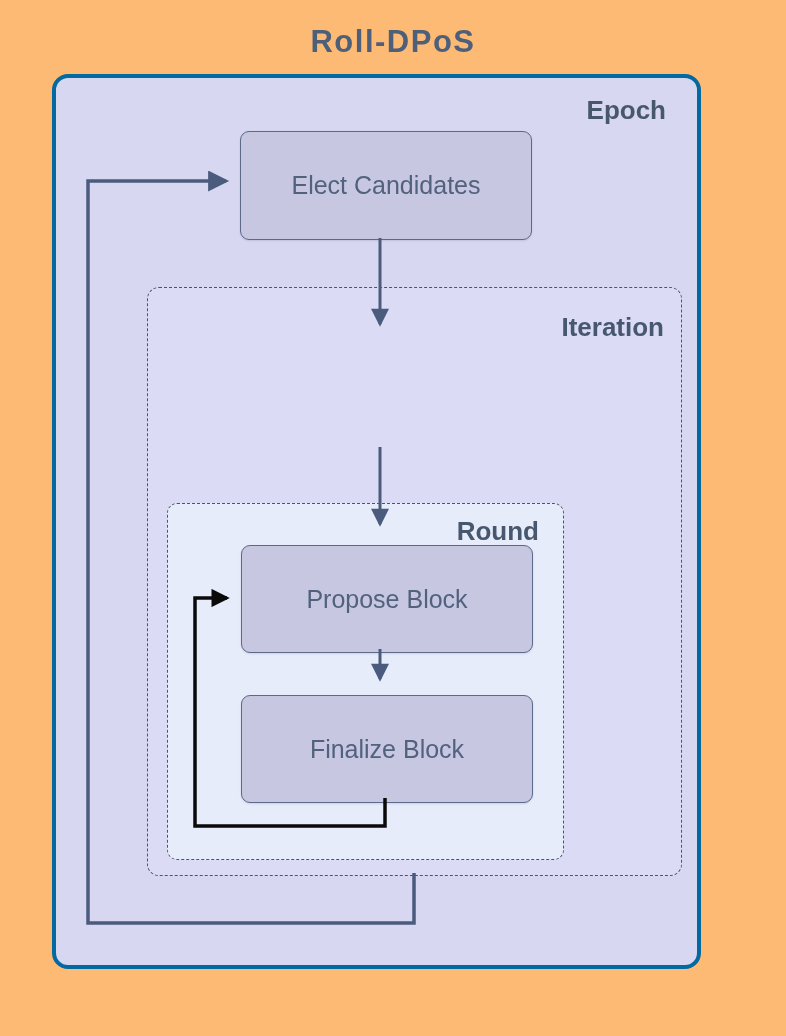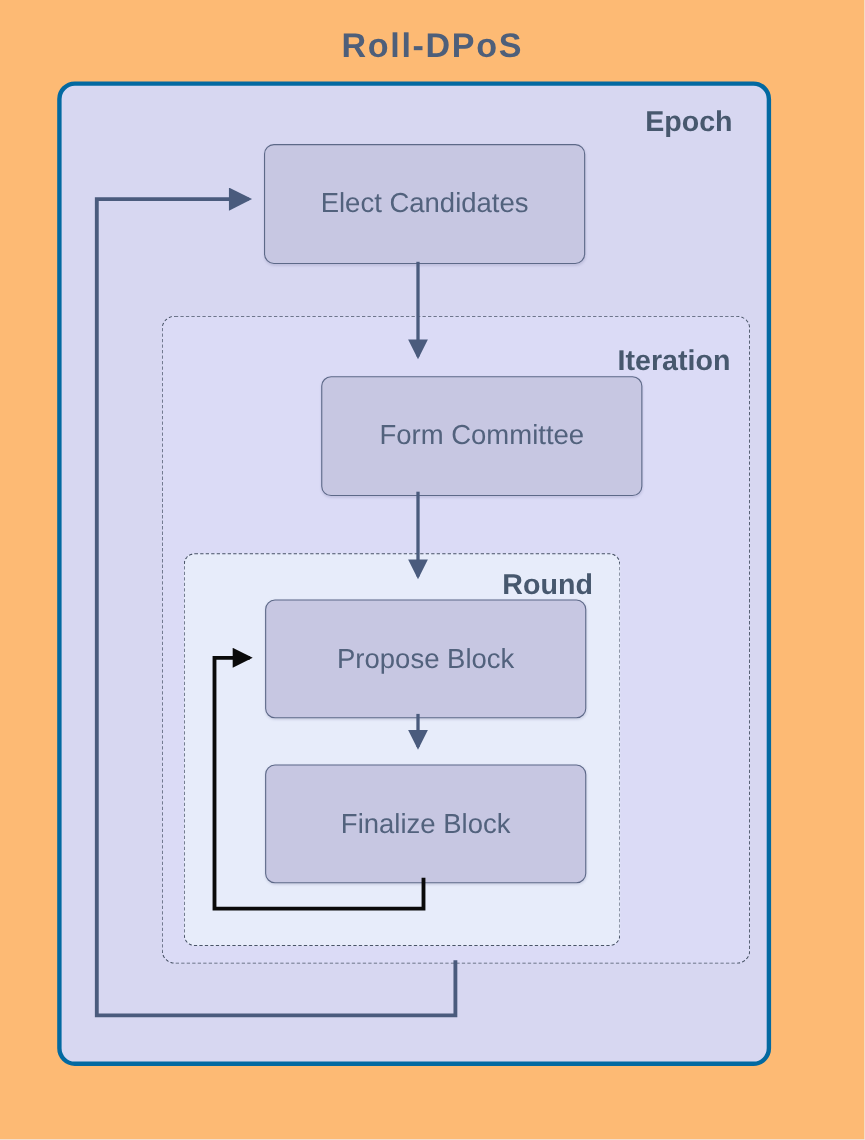--- a/index.html
+++ b/index.html
@@ -103,21 +103,20 @@
   <div class="diagram-title">Roll-DPoS</div>
 
   <div class="epoch-container">
     <div class="container-label epoch-label">Epoch</div>
 
     <div class="node node-elect">Elect Candidates</div>
 
     <div class="iteration-container">
       <div class="container-label iteration-label">Iteration</div>
 
-      <div class="node node-form">Form Committee</div>
 
       <div class="round-container">
         <div class="container-label round-label">Round</div>
 
         <div class="node node-finalize">Finalize Block</div>
         <div class="node node-propose">Propose Block</div>
       </div>
     </div>
   </div>
 

